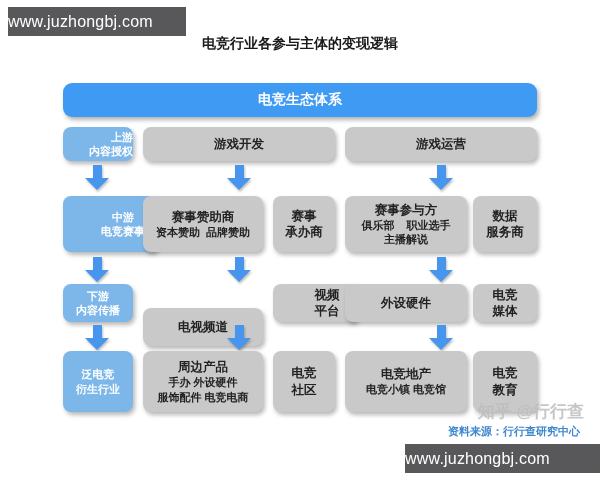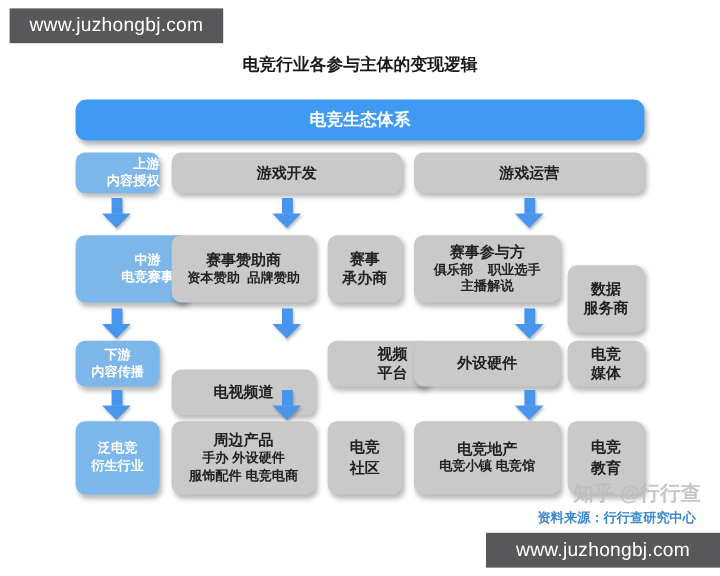--- a/index.html
+++ b/index.html
@@ -1,26 +1,26 @@
 <!DOCTYPE html>
 <html><head>
 <meta charset="utf-8">
 <style>
   html,body{margin:0;padding:0;background:#fff;}
   .canvas{position:relative;width:600px;height:480px;background:#ffffff;
           font-family:"Liberation Sans",sans-serif;overflow:hidden;}
 
   
   .bar{position:absolute;background:#58585a;color:#fff;display:flex;
-       align-items:center;justify-content:center;font-size:16px;letter-spacing:.2px;}
+       align-items:center;justify-content:flex-start;font-size:16px;letter-spacing:.2px;}
   .top-bar{left:8px;top:7px;width:178px;height:29px;}
   .bottom-bar{left:405px;top:444px;width:195px;height:29px;}
 
   
-  .main-title{position:absolute;left:0;right:0;top:45px;text-align:center;
+  .main-title{position:absolute;left:0;right:0;top:35px;text-align:center;
               font-size:14px;font-weight:bold;color:#1a1a1a;}
 
   
   .eco-header{position:absolute;left:63px;top:83px;width:474px;height:34px;
               background:#3e9af3;border-radius:9px;color:#fff;font-weight:bold;
               font-size:14px;display:flex;align-items:center;justify-content:center;
               box-shadow:2px 3px 4px rgba(0,0,0,.3);}
 
   
   .stage,.gbox{position:absolute;border-radius:8px;display:flex;flex-direction:column;
@@ -33,21 +33,21 @@
 
   
   .stage-1{left:63px;top:127px;width:70px;height:34px;align-items:flex-end;}
   .box-dev{left:143px;top:127px;width:192px;height:34px;}
   .box-ops{left:345px;top:127px;width:192px;height:34px;}
   
   .stage-2{left:63px;top:196px;width:70px;height:56px;padding-left:25px;}
   .box-sponsor{left:143px;top:196px;width:120px;height:56px;}
   .box-organizer{left:273px;top:196px;width:62px;height:56px;}
   .box-participant{left:345px;top:196px;width:122px;height:56px;}
-  .box-data{left:473px;top:196px;width:64px;height:56px;margin-top:25px;}
+  .box-data{left:473px;top:196px;width:64px;height:56px;}
   
   .stage-3{left:63px;top:284px;width:70px;height:38px;}
   .box-tv{left:143px;top:284px;width:120px;height:38px;margin-top:24px;}
   .box-video{left:273px;top:284px;width:62px;height:38px;padding-left:23px;}
   .box-live{left:345px;top:284px;width:122px;height:38px;}
   .box-media{left:473px;top:284px;width:64px;height:38px;}
   
   .stage-4{left:63px;top:351px;width:70px;height:61px;}
   .box-merch{left:143px;top:351px;width:120px;height:61px;}
   .box-community{left:273px;top:351px;width:62px;height:61px;}

